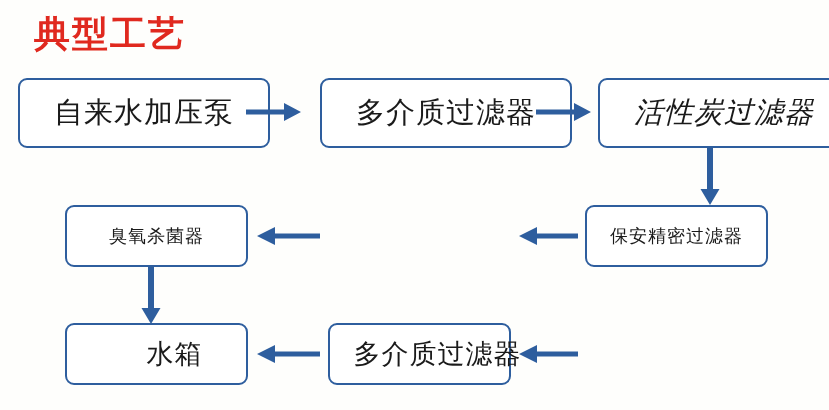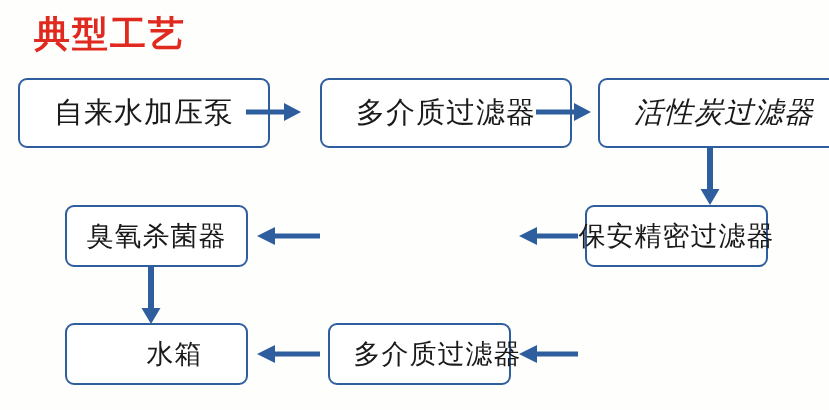--- a/index.html
+++ b/index.html
@@ -37,21 +37,21 @@
     border-radius: 9px;
     display: flex;
     align-items: center;
     justify-content: center;
     color: #1a1a1a;
     font-size: 28px;
     letter-spacing: 1px;
     white-space: nowrap;
   }
   .node-r1 { height: 70px; width: 252px; font-size: 29px; }
-  .node-r2 { height: 62px; width: 183px; font-size: 27px; }
+  .node-r2 { height: 62px; width: 183px; font-size: 18px; }
   .node-r3 { height: 62px; width: 183px; font-size: 27px; padding-left: 36px; }
 
   
   .r1 { top: 78px; }
   .r2 { top: 205px; }
   .r3 { top: 323px; }
 
   
   .c1a { left: 18px; }
   .c1b { left: 320px; }

